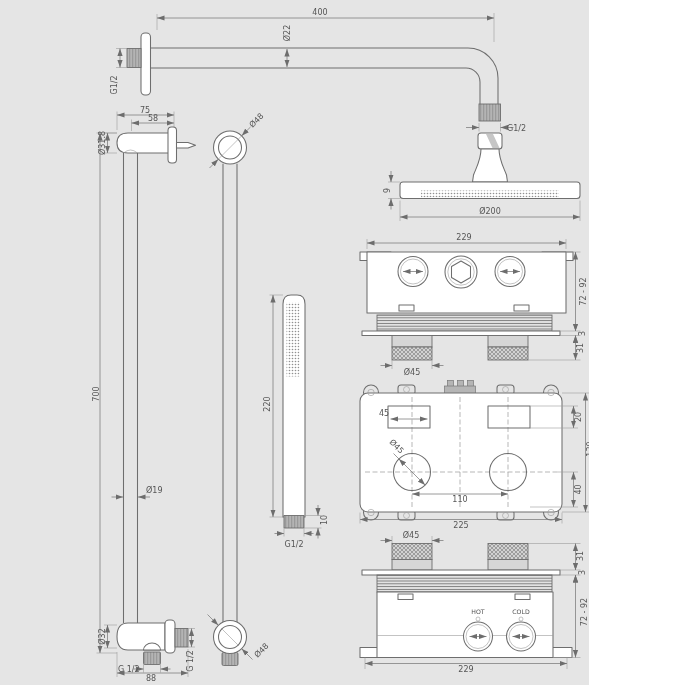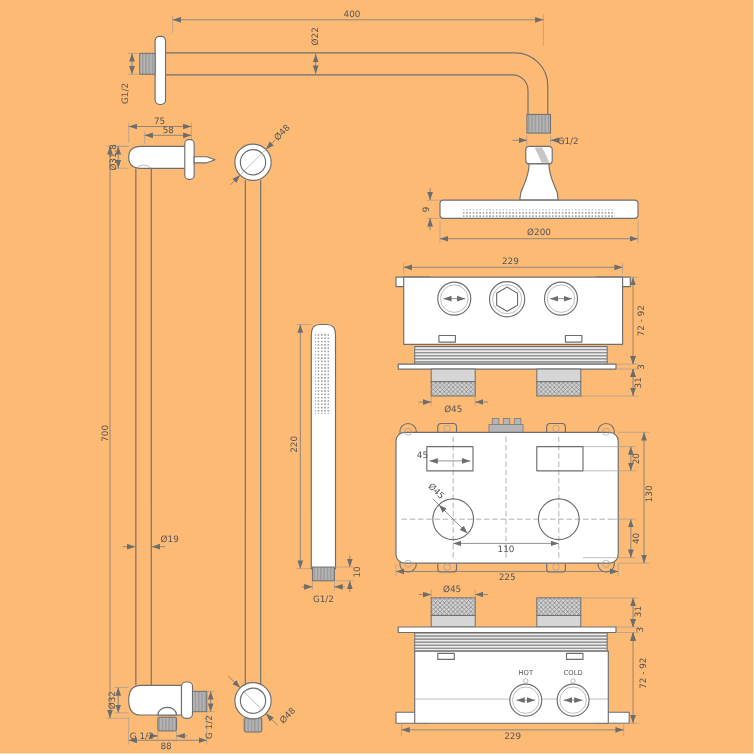--- a/index.html
+++ b/index.html
@@ -1,16 +1,16 @@
 <!DOCTYPE html>
 <html><head>
 <meta charset="utf-8">
 <style>
   html,body{margin:0;padding:0;background:#fff;}
-  .canvas{width:685px;height:685px;background:#fdba74;position:relative;overflow:hidden;}
+  .canvas{width:589px;height:685px;background:#e5e5e5;position:relative;overflow:hidden;}
   svg text{font-family:"DejaVu Sans",sans-serif;font-size:8px;fill:#555;}
   svg text.tt{font-size:6.2px;}
   .ctr{text-anchor:middle;}
   .vc{dominant-baseline:central;}
   .ln{fill:none;stroke:#6e6e6e;stroke-width:1.05;stroke-linejoin:round;}
   .lnw{fill:#fff;stroke:#6e6e6e;stroke-width:1.05;stroke-linejoin:round;}
   .fillm{fill:#b5b5b5;stroke:#777;stroke-width:0.7;}
   .band{fill:#c6c6c6;}
   .dim{fill:none;stroke:#7a7a7a;stroke-width:0.75;}
   .ext{fill:none;stroke:#9b9b9b;stroke-width:0.6;}

